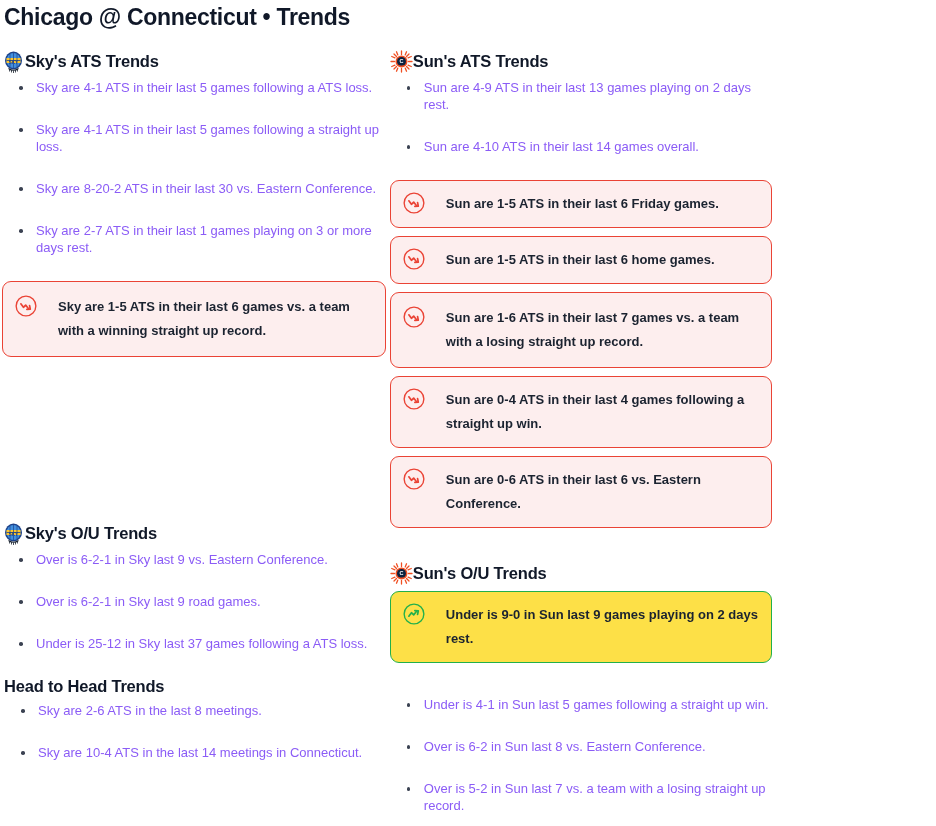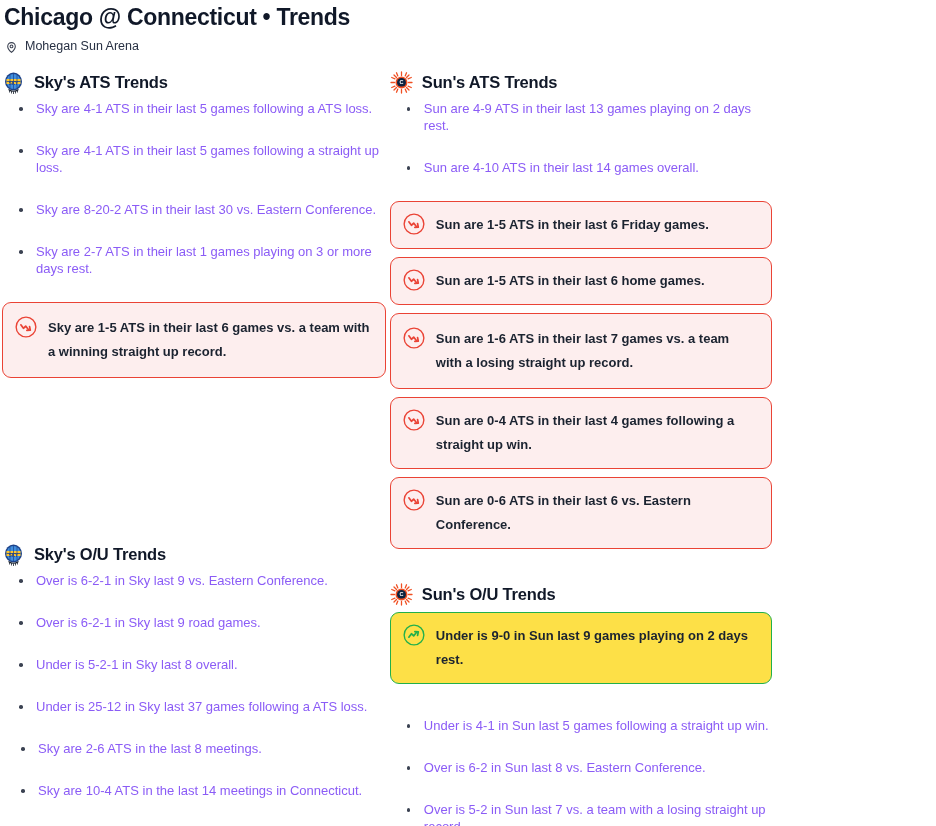--- a/index.html
+++ b/index.html
@@ -37,21 +37,20 @@
     display: flex;
     gap: 0;
     margin-top: 14px;
   }
   .col { width: 468px; padding-right: 2px; }
   .col.right { padding-left: 2px; }
 
   .sec-head {
     display: flex;
     align-items: center;
-    gap: 9px;
     height: 26px;
     margin-bottom: 5px;
   }
   .sec-head .logo { width: 23px; height: 23px; flex: 0 0 23px; }
   .sec-title {
     font-size: 16.5px;
     font-weight: 700;
     color: #101828;
     letter-spacing: -0.2px;
     line-height: 23px;
@@ -77,21 +76,21 @@
     top: 7px;
     width: 3.5px;
     height: 3.5px;
     border-radius: 50%;
     background: #3b4252;
   }
 
   .hl {
     display: flex;
     align-items: flex-start;
-    gap: 10px;
+    gap: 20px;
     border-radius: 9px;
     padding: 11px 13px 11px 11px;
     margin: 0 0 8px 0;
   }
   .hl .badge { flex: 0 0 24px; width: 24px; height: 24px; display: block; margin-top: -1px; }
   .hl .hl-text {
     font-size: 13px;
     font-weight: 700;
     line-height: 24px;
     color: #1b2330;
@@ -113,29 +112,20 @@
 
   .ou-wrap { margin-top: 18px; }
 </style>
 </head>
 <body>
 
 <div class="page">
 
   <h1 class="page-title">Chicago @ Connecticut • Trends</h1>
 
-  <div class="venue-row">
-    <span class="pin-icon">
-      <svg viewBox="0 0 24 24" width="13" height="13" fill="none" stroke="#3b4252" stroke-width="2">
-        <path d="M12 21s7-6.2 7-11a7 7 0 10-14 0c0 4.8 7 11 7 11z"></path>
-        <circle cx="12" cy="10" r="2.6"></circle>
-      </svg>
-    </span>
-    <span class="venue-name">Mohegan Sun Arena</span>
-  </div>
 
   <div class="columns">
 
     <div class="col left">
 
       <div class="sec-head">
         <span class="logo">
           <svg viewBox="0 0 46 46" width="23" height="23">
             <ellipse cx="23" cy="21" rx="17" ry="18" fill="#1d428a"></ellipse>
             <ellipse cx="23" cy="21" rx="14" ry="15" fill="#418fde"></ellipse>
@@ -180,26 +170,26 @@
               <text x="23" y="28" font-size="9" font-weight="700" fill="#1d428a" text-anchor="middle" font-family="Liberation Sans, sans-serif">SKY</text>
               <path d="M13 37q10 7 20 0" stroke="#1b2330" stroke-width="2.2" fill="none"></path>
               <path d="M15 38v5M19 40v5M23 41v5M27 40v5M31 38v5" stroke="#1b2330" stroke-width="1.6"></path>
             </svg>
           </span>
           <span class="sec-title">Sky's O/U Trends</span>
         </div>
         <ul class="trend-list">
           <li>Over is 6-2-1 in Sky last 9 vs. Eastern Conference.</li>
           <li>Over is 6-2-1 in Sky last 9 road games.</li>
-          <li>Under is 5-2-1 in Sky last 8 overall.</li>
           <li>Under is 25-12 in Sky last 37 games following a ATS loss.</li>
         </ul>
       </div>
 
       <div class="h2h">
+        <div class="h2h-title">Head to Head Trends</div>
         <ul class="trend-list">
           <li>Sky are 2-6 ATS in the last 8 meetings.</li>
           <li>Sky are 10-4 ATS in the last 14 meetings in Connecticut.</li>
 
         </ul>
       </div>
 
     </div>
 
     <div class="col right">

